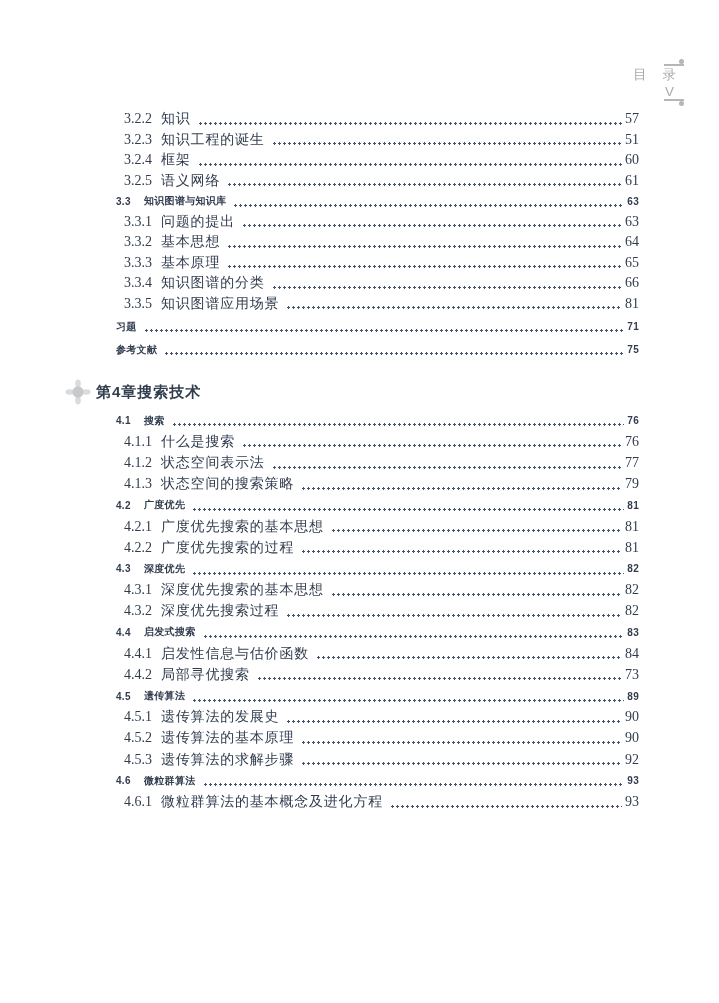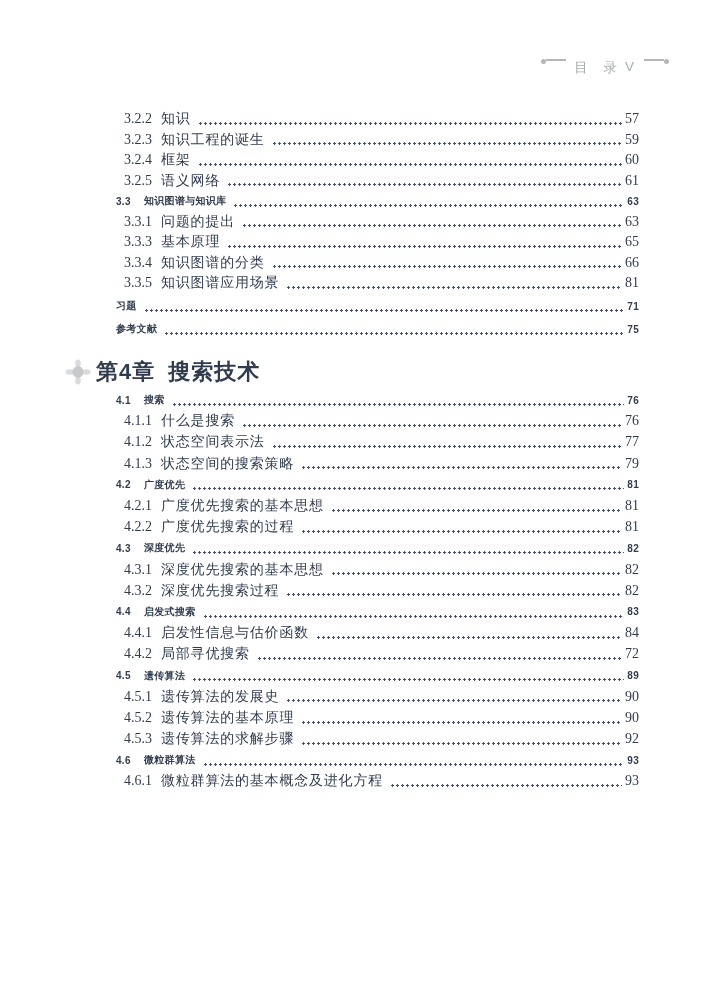--- a/index.html
+++ b/index.html
@@ -10,21 +10,21 @@
     --icon-petal:#d9dbdd;
     --icon-center:#c7c9cb;
     --page-bg:#ffffff;
   }
   *{margin:0;padding:0;box-sizing:border-box;}
   html,body{background:#fff;}
   body{width:719px;height:1003px;overflow:hidden;font-family:"Liberation Sans","DejaVu Sans",sans-serif;}
   .page{position:relative;width:719px;height:1003px;background:var(--page-bg);}
 
   
-  .header{position:absolute;top:59px;right:50px;display:flex;align-items:flex-start;color:var(--header-gray);}
+  .header{position:absolute;top:59px;right:35px;display:flex;align-items:flex-end;color:var(--header-gray);flex-direction:column;}
   .orn-dot{width:5px;height:5px;border-radius:50%;background:var(--orn-gray);}
   .orn-line{width:20px;height:2px;background:var(--orn-gray);}
   .h-title{font-size:13.5px;letter-spacing:6px;margin:0 2px 0 8px;color:var(--header-gray);}
   .h-page{font-size:13.5px;letter-spacing:2px;margin-right:8px;color:var(--header-gray);}
 
   
   .content{position:absolute;left:116px;top:109px;width:523px;color:var(--text);}
   .row{display:flex;align-items:center;white-space:nowrap;}
   #toc-top .row{height:20.5px;}
   #toc-bottom .row{height:21.2px;}
@@ -37,24 +37,24 @@
   .lvl2{font-family:"Liberation Sans","DejaVu Sans",sans-serif;font-weight:600;font-size:10px;letter-spacing:.3px;}
   .lvl2 .num{width:28px;flex:0 0 28px;}
   .num:empty{display:none;}
   .leader{flex:1 1 auto;height:3px;align-self:flex-end;margin:0 3px 5px 7px;color:var(--leader);
           background-image:radial-gradient(circle,currentColor 1.1px,transparent 1.35px);
           background-size:5px 3px;background-position:0 50%;background-repeat:repeat-x;}
   .pg{flex:0 0 auto;}
 
   
   .chapter{display:flex;align-items:center;height:26px;margin:19px 0 5px -51px;
-           font-family:"Liberation Sans","DejaVu Sans",sans-serif;font-weight:700;font-size:22px;color:var(--text);}
+           font-family:"Liberation Sans","DejaVu Sans",sans-serif;font-weight:700;font-size:15px;color:var(--text);}
   .ch-icon{width:26px;height:26px;flex:0 0 26px;margin-right:5px;}
   .ch-num{letter-spacing:1px;}
-  .ch-title{margin-left:13px;letter-spacing:1px;}
+  .ch-title{letter-spacing:1px;}
 </style>
 </head>
 <body>
 
 <div class="page">
 
   <div class="header">
     <span class="orn-dot"></span>
     <span class="orn-line"></span>
     <span class="h-title">目 录</span>
@@ -68,21 +68,21 @@
         <div class="row lvl3">
           <span class="num">3.2.2</span>
           <span class="title">知识</span>
           <span class="leader"></span>
           <span class="pg">57</span>
         </div>
         <div class="row lvl3">
           <span class="num">3.2.3</span>
           <span class="title">知识工程的诞生</span>
           <span class="leader"></span>
-          <span class="pg">59</span>
+          <span class="pg">51</span>
         </div>
         <div class="row lvl3">
           <span class="num">3.2.4</span>
           <span class="title">框架</span>
           <span class="leader"></span>
           <span class="pg">60</span>
         </div>
         <div class="row lvl3">
           <span class="num">3.2.5</span>
           <span class="title">语义网络</span>
@@ -93,20 +93,26 @@
           <span class="num">3.3</span>
           <span class="title">知识图谱与知识库</span>
           <span class="leader"></span>
           <span class="pg">63</span>
         </div>
         <div class="row lvl3">
           <span class="num">3.3.1</span>
           <span class="title">问题的提出</span>
           <span class="leader"></span>
           <span class="pg">63</span>
+        </div>
+        <div class="row lvl3">
+          <span class="num">3.3.2</span>
+          <span class="title">基本思想</span>
+          <span class="leader"></span>
+          <span class="pg">64</span>
         </div>
         <div class="row lvl3">
           <span class="num">3.3.3</span>
           <span class="title">基本原理</span>
           <span class="leader"></span>
           <span class="pg">65</span>
         </div>
         <div class="row lvl3">
           <span class="num">3.3.4</span>
           <span class="title">知识图谱的分类</span>
@@ -213,21 +219,21 @@
         <div class="row lvl3">
           <span class="num">4.4.1</span>
           <span class="title">启发性信息与估价函数</span>
           <span class="leader"></span>
           <span class="pg">84</span>
         </div>
         <div class="row lvl3">
           <span class="num">4.4.2</span>
           <span class="title">局部寻优搜索</span>
           <span class="leader"></span>
-          <span class="pg">72</span>
+          <span class="pg">73</span>
         </div>
         <div class="row lvl2">
           <span class="num">4.5</span>
           <span class="title">遗传算法</span>
           <span class="leader"></span>
           <span class="pg">89</span>
         </div>
         <div class="row lvl3">
           <span class="num">4.5.1</span>
           <span class="title">遗传算法的发展史</span>

